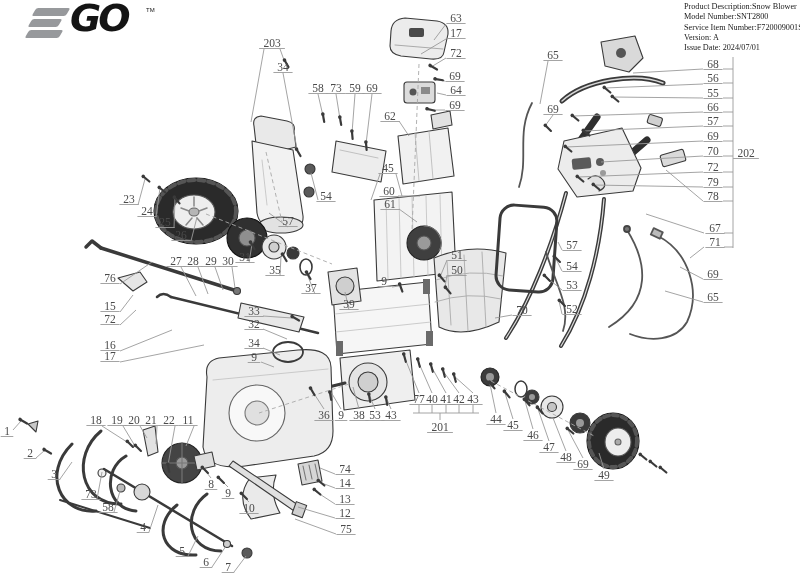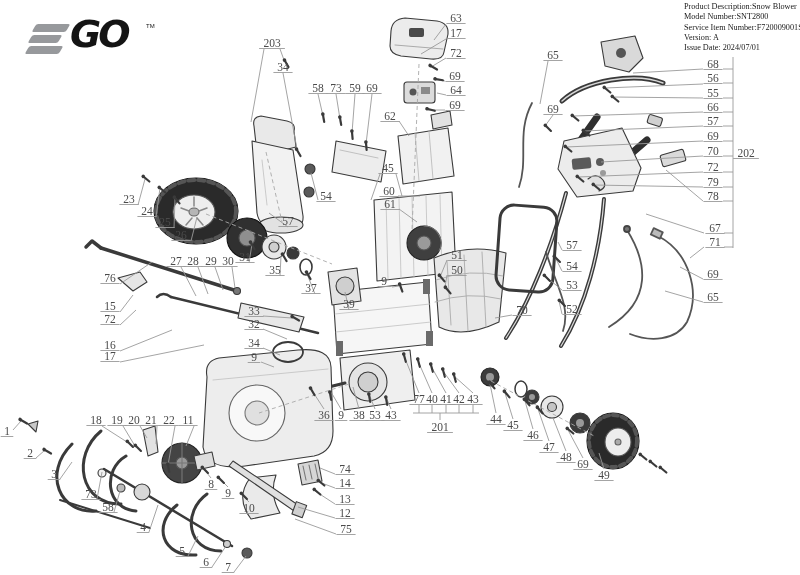--- a/index.html
+++ b/index.html
@@ -1,20 +1,20 @@
 <!DOCTYPE html>
 <html><head>
 <meta charset="utf-8">
 <style>
   html,body{margin:0;padding:0;background:#fff;}
   body{width:800px;height:575px;position:relative;overflow:hidden;
        font-family:"Liberation Sans",sans-serif;}
   #stage{position:absolute;left:0;top:0;width:800px;height:575px;}
   
-  .logo{position:absolute;left:22px;top:20px;width:140px;height:42px;}
+  .logo{position:absolute;left:22px;top:4px;width:140px;height:42px;}
   .logo .bar{position:absolute;height:8px;background:#97999c;border-radius:2px;transform:skewX(-30deg);}
   .logo .b1{left:12px;top:4px;width:34px;}
   .logo .b2{left:8px;top:15px;width:30px;}
   .logo .b3{left:5px;top:26px;width:34px;}
   .logo .go{position:absolute;left:48px;top:-8px;font-family:"DejaVu Sans",sans-serif;
             font-weight:bold;font-style:italic;font-size:38px;letter-spacing:-3px;color:#141414;}
   .logo .tm{position:absolute;left:124px;top:3px;font-size:6px;color:#141414;font-style:normal;}
   
   .info{position:absolute;left:684px;top:2px;font-family:"Liberation Serif",serif;
         font-size:8.2px;line-height:10.3px;color:#1a1a1a;white-space:nowrap;}

